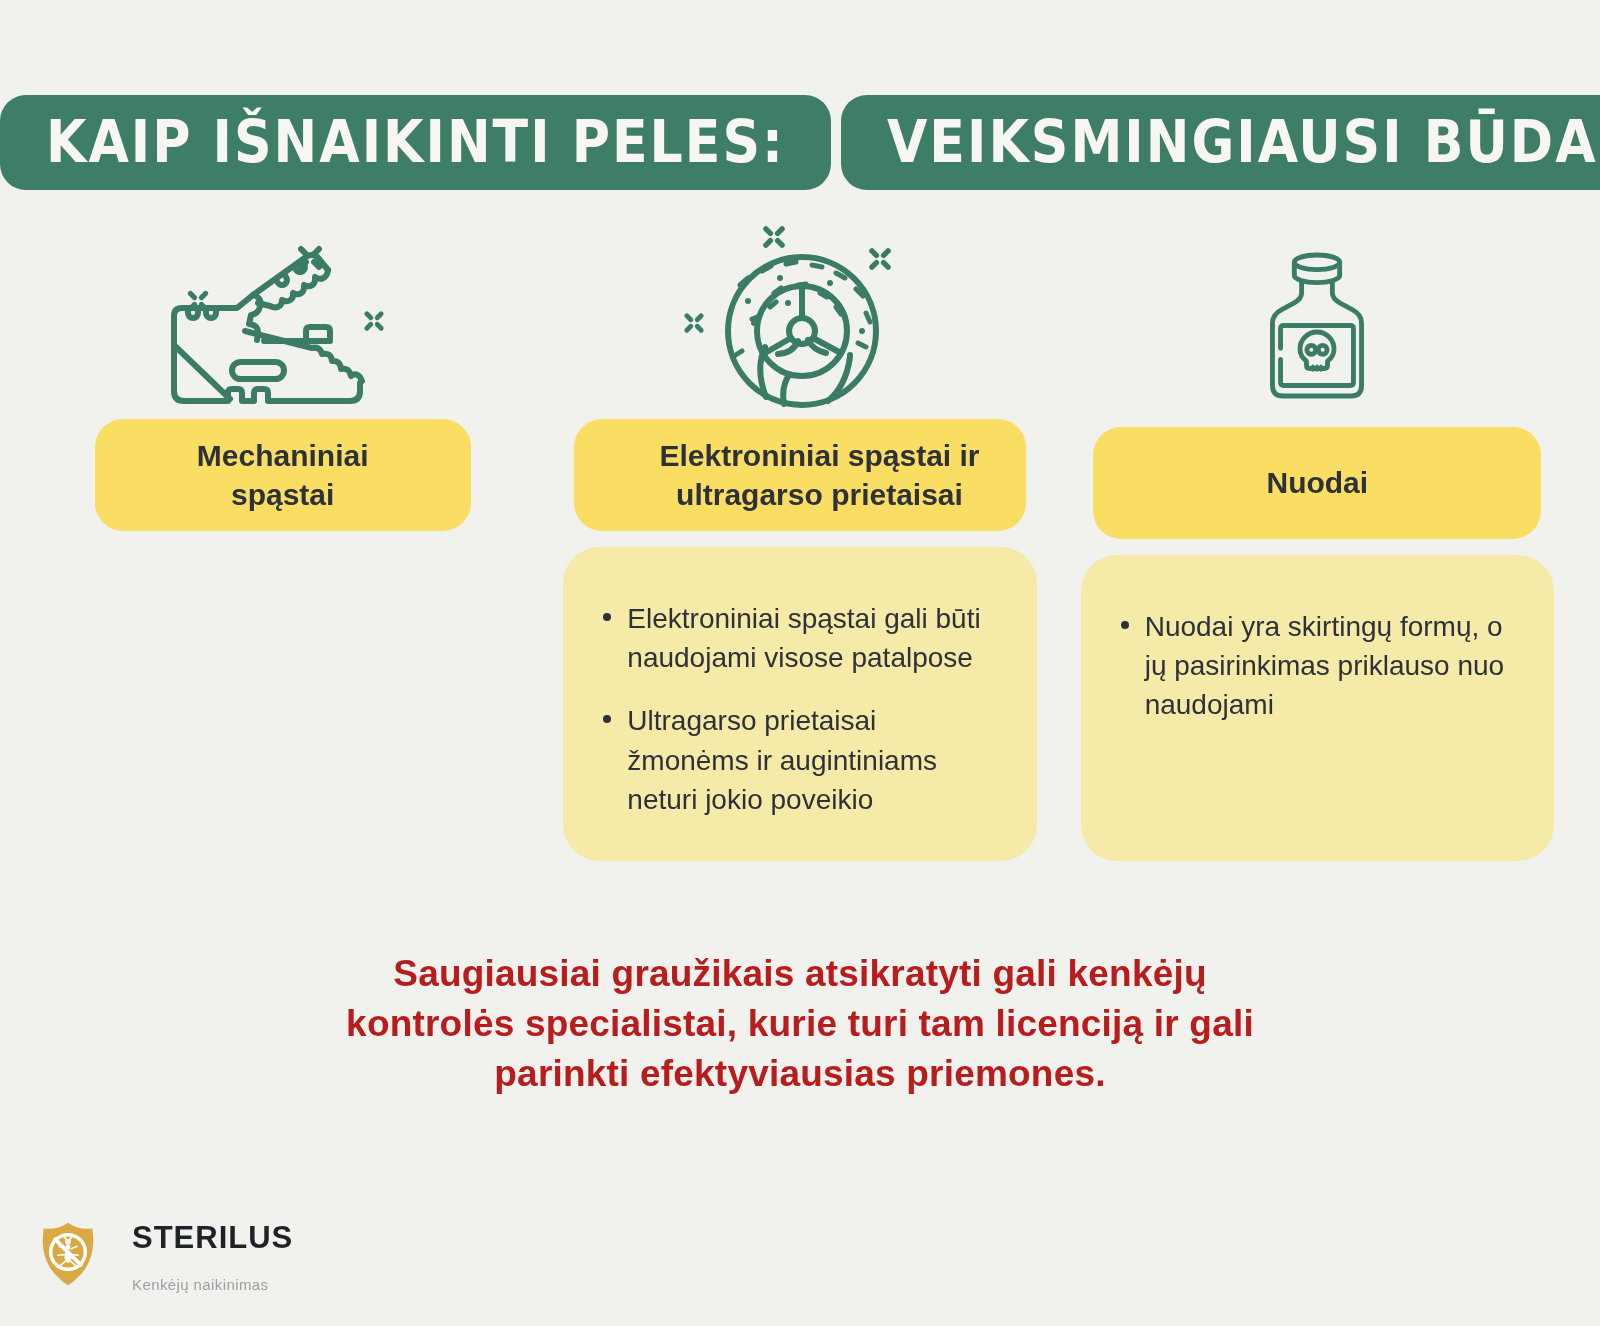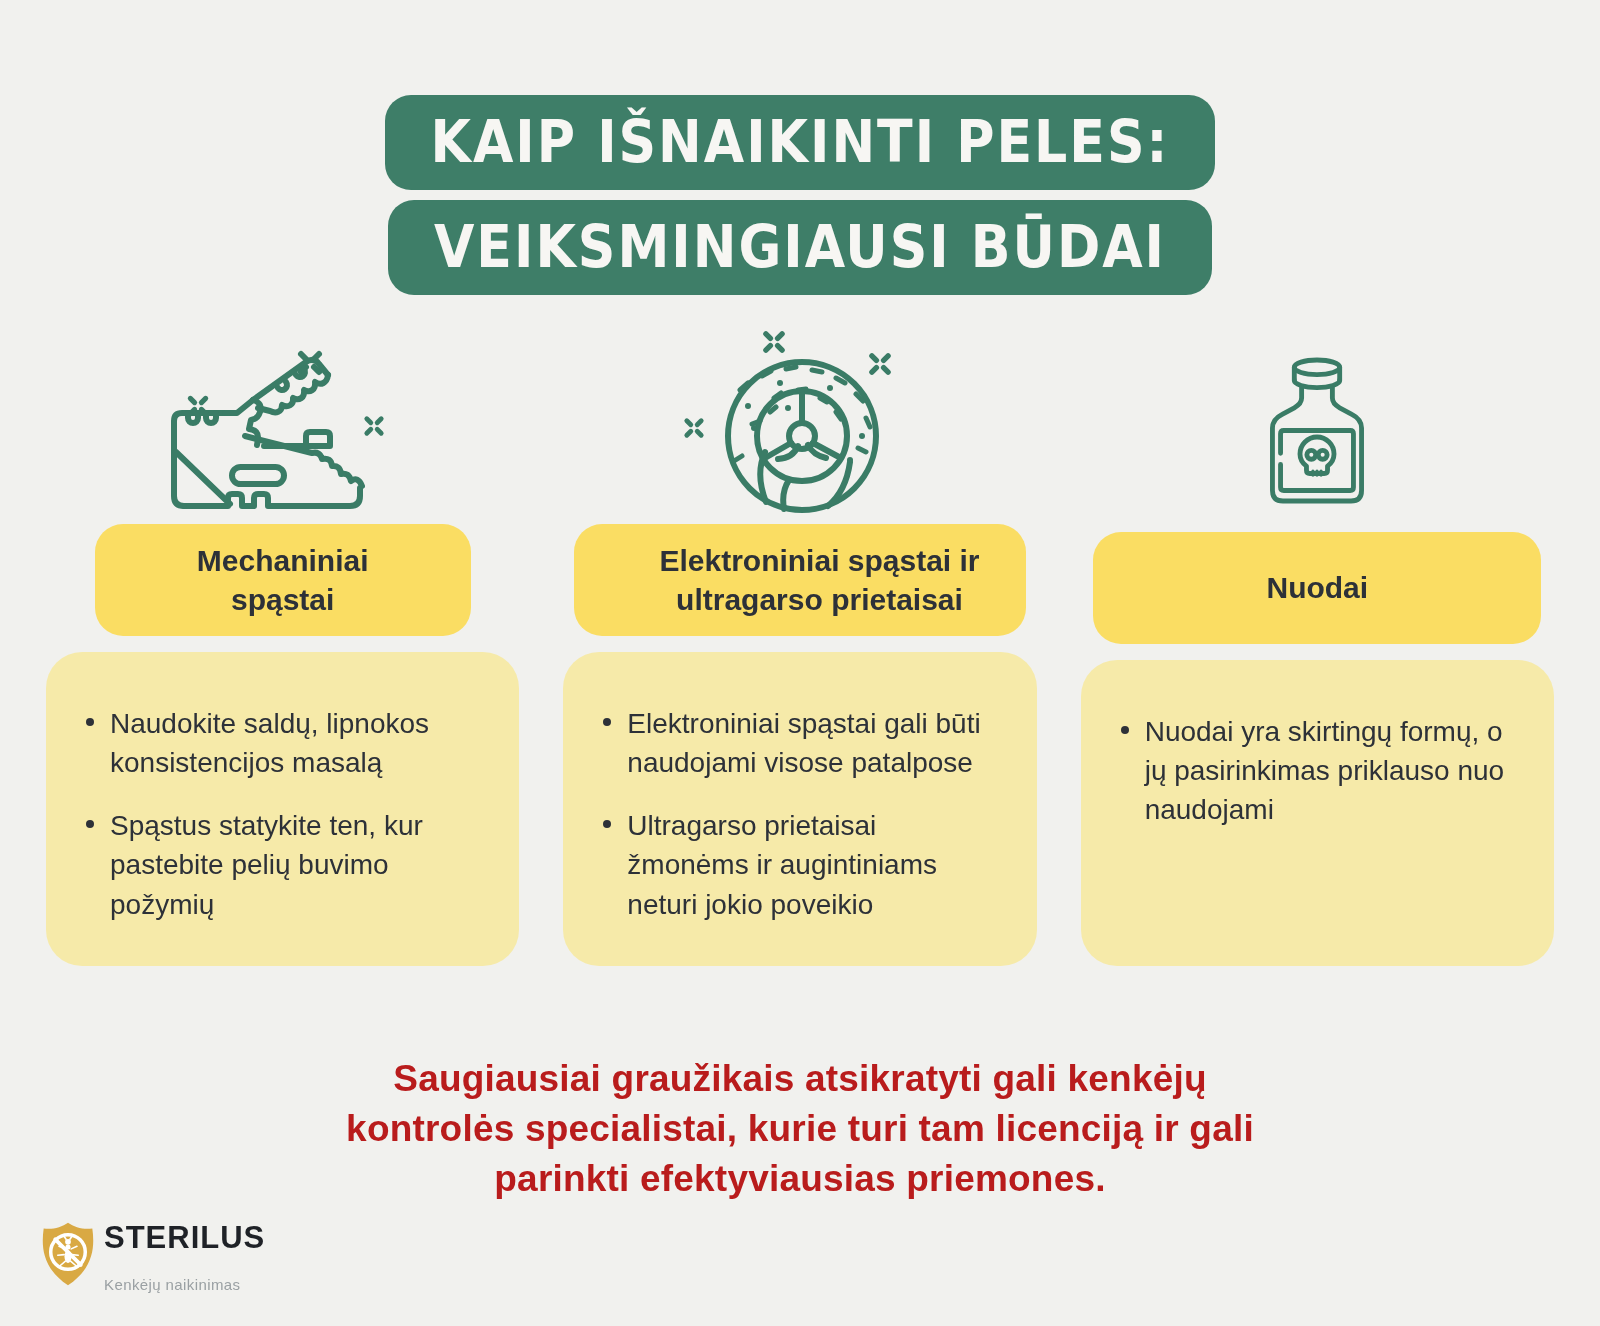--- a/index.html
+++ b/index.html
@@ -6,21 +6,21 @@
   html,body { width:1600px; height:1326px; }
   body {
     background:#f1f1ee;
     font-family:"Liberation Sans", sans-serif;
     color:#2d3138;
     overflow:hidden;
   }
   .page { width:1600px; height:1326px; position:relative; }
 
   
-  .titles { padding-top:95px; display:flex; flex-direction:column; align-items:center; gap:10px; }
+  .titles { padding-top:95px; display:flex; flex-direction:row; align-items:center; gap:10px; }
   .title-pill {
     background:#3e7e68;
     color:#f7f6f3;
     font-family:"DejaVu Sans", sans-serif;
     font-stretch:condensed;
     font-weight:bold;
     font-size:58px;
     letter-spacing:2px;
     line-height:1.12;
     padding:15px 46px;
@@ -70,21 +70,21 @@
     text-align:center;
     font-weight:bold;
     font-size:37px;
     line-height:1.35;
     color:#b91c1c;
     white-space:pre-line;
     letter-spacing:0.2px;
   }
 
   
-  .brand { position:absolute; left:36px; bottom:32px; display:flex; align-items:center; gap:4px; }
+  .brand { position:absolute; left:36px; bottom:32px; display:flex; align-items:center; gap:32px; }
   .brand-name { font-size:31px; font-weight:bold; color:#1f2227; letter-spacing:1px; }
   .brand-tagline { font-size:15px; color:#9aa0a3; margin-top:20px; letter-spacing:0.4px; }
 
   .ico { stroke:#3a7c66; fill:none; stroke-width:6; stroke-linecap:round; stroke-linejoin:round; }
   .ico-thin { stroke:#3a7c66; fill:none; stroke-width:5; stroke-linecap:round; }
   .ico-dot { fill:#3a7c66; stroke:none; }
 </style>
 </head>
 <body>
 
@@ -138,32 +138,20 @@
 
             <path d="M170 29 c-1 8 -7 11 -13 7 c1 8 -5 11 -11 8 c1 8 -5 11 -11 8 c1 7 -5 10 -11 7 c0 7 -6 9 -12 6 l-12 -3"></path>
 
             <path d="M120 42 a5 5 0 0 0 8 -6 M138 29 a5 5 0 0 0 8 -6"></path>
           </g>
         </svg>
       </div>
       <div class="header-pill">
         <span>Mechaniniai
 spąstai</span>
-      </div>
-      <div class="body-box">
-        <ul>
-          <li>
-              <span class="dot"></span>
-              <span>Naudokite saldų, lipnokos konsistencijos masalą</span>
-            </li>
-          <li>
-              <span class="dot"></span>
-              <span>Spąstus statykite ten, kur pastebite pelių buvimo požymių</span>
-            </li>
-        </ul>
       </div>
     </section>
 
     <section class="column">
       <div class="icon-row">
         <svg width="244" height="190" viewBox="0 0 244 190">
           <g class="ico">
 
             <g transform="translate(96,14) scale(0.9)">
                 <path d="M-9 -9 l5 5 M9 9 l-5 -5 M9 -9 l-5 5 M-9 9 l5 -5"></path>

